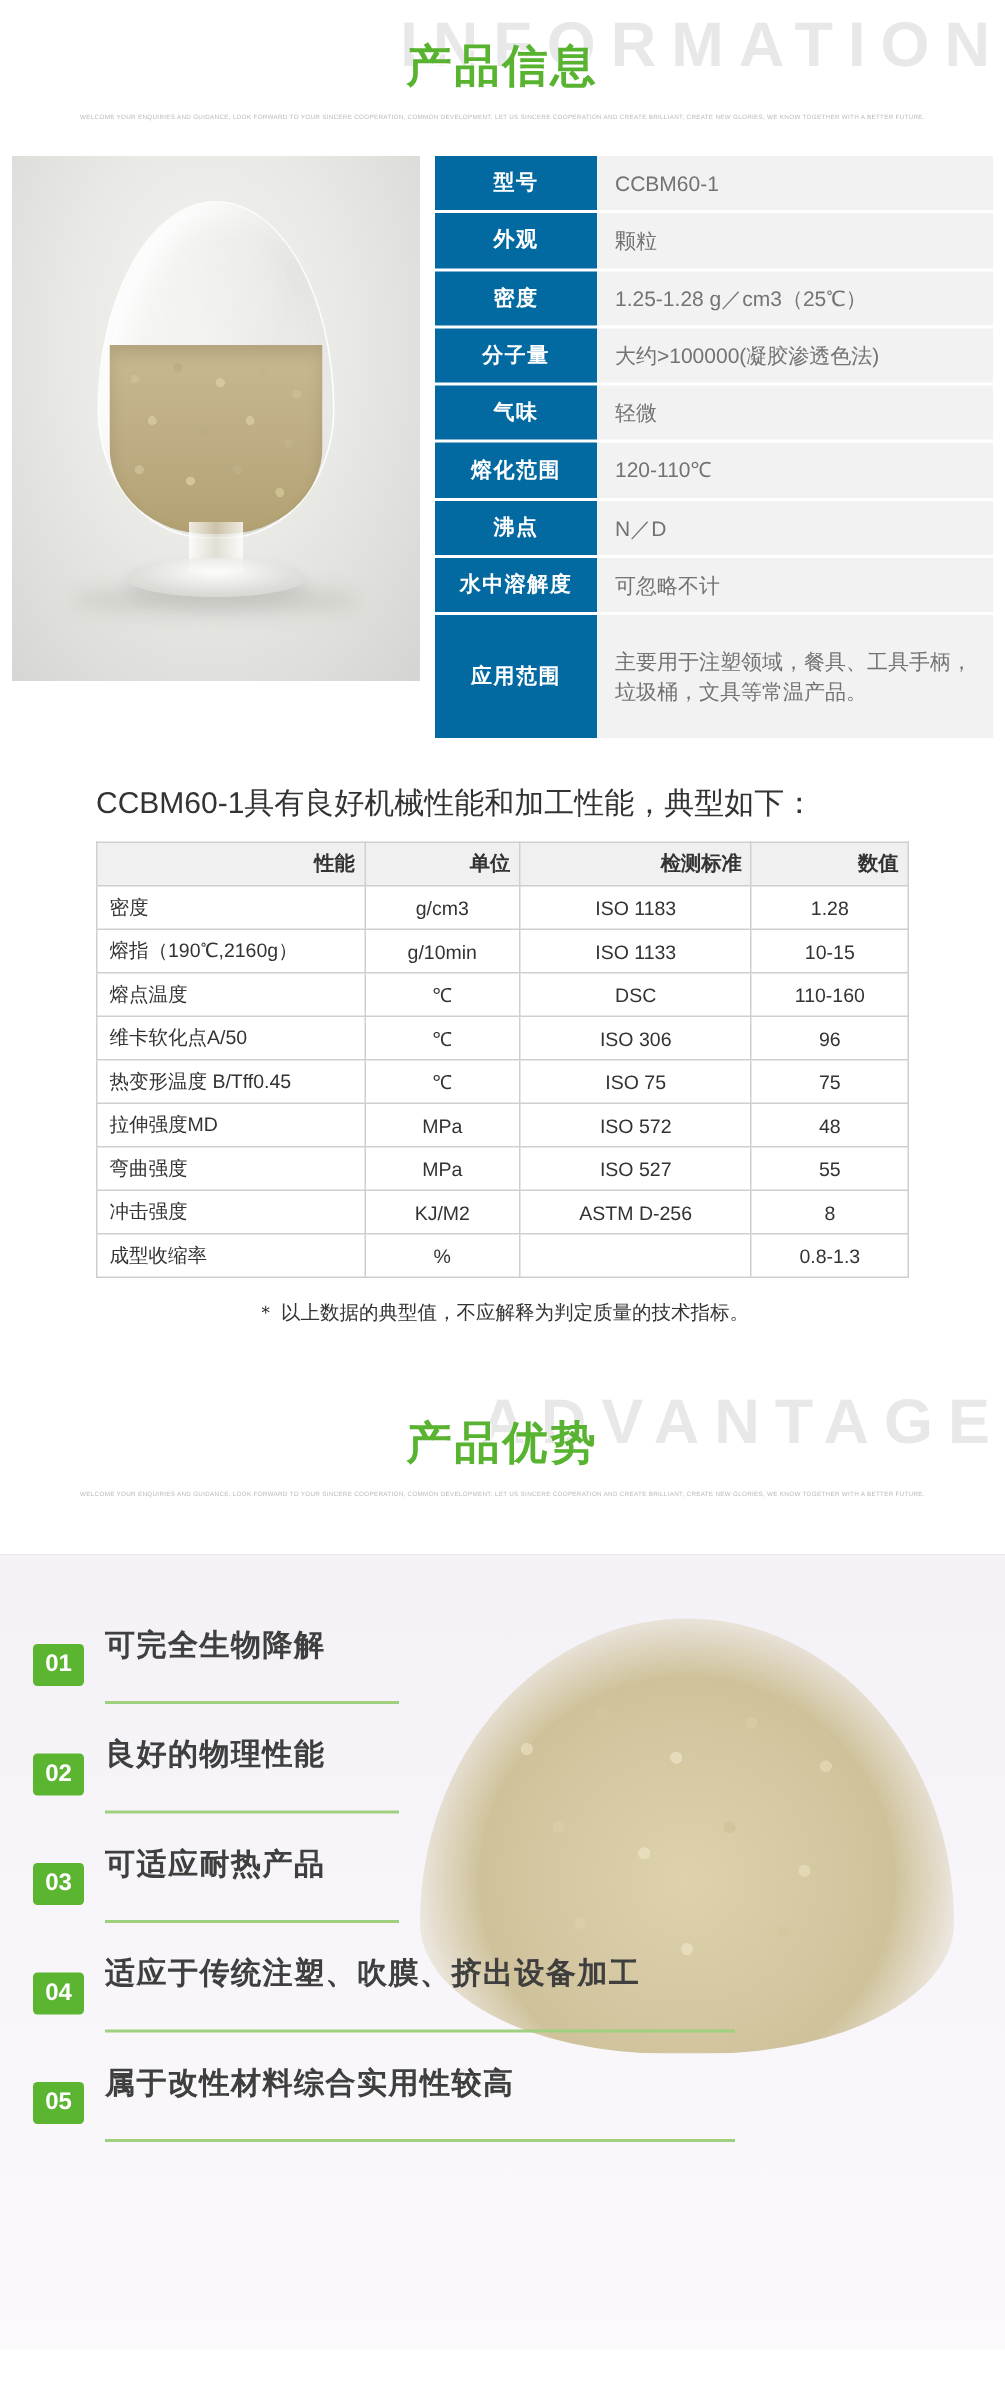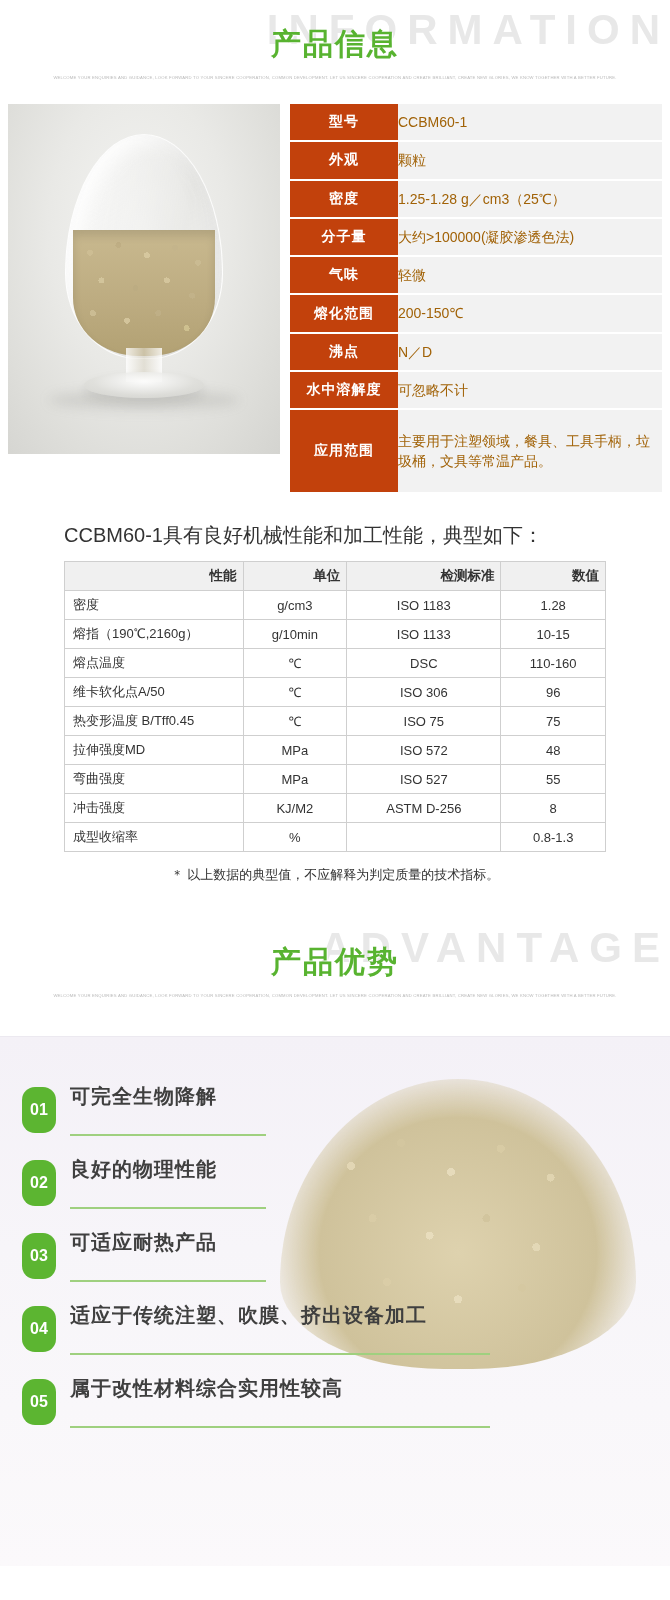--- a/index.html
+++ b/index.html
@@ -142,32 +142,32 @@
   
   .spec-table {
     flex: 1;
     margin-left: 10px;
     border-collapse: collapse;
     font-size: 13.5px;
   }
   .spec-table td { padding: 0; }
   .spec-label {
     width: 108px;
-    background: #c2410c;
+    background: #0369a1;
     color: #fff;
     font-weight: bold;
     text-align: center;
     font-size: 14px;
     border-bottom: 2px solid #ffffff;
     letter-spacing: 1px;
   }
   .spec-value {
     background: #f2f2f2;
-    padding: 8px 0 !important;
-    color: #a16207;
+    padding: 8px 12px !important;
+    color: #737373;
     font-size: 14px;
     border-bottom: 2px solid #ffffff;
     line-height: 1.45;
   }
   tr.spec-row { height: 33px; }
   tr.spec-row-tall { height: 84px; }
   .spec-row-tall .spec-value { vertical-align: middle; }
 
   
   .mech-wrap { padding: 28px 64px 0 64px; }
@@ -240,30 +240,30 @@
     padding: 46px 0 0 22px;
   }
   .adv-item {
     display: flex;
     align-items: center;
     margin-bottom: 20px;
     position: relative;
   }
   .adv-num {
     width: 34px;
-    height: 46px;
+    height: 28px;
     background: #5cb531;
     color: #fff;
     font-size: 16px;
     font-weight: bold;
     display: flex;
     align-items: center;
     justify-content: center;
     flex: none;
-    border-radius: 13px;
+    border-radius: 3px;
   }
   .adv-text {
     margin-left: 14px;
     font-size: 20px;
     font-weight: bold;
     color: #3f3f3f;
     padding-bottom: 24px;
     border-bottom: 2px solid #9fd07f;
     letter-spacing: 1px;
     white-space: nowrap;
@@ -312,21 +312,21 @@
       <tr class="spec-row">
         <td class="spec-label">分子量</td>
         <td class="spec-value">大约&gt;100000(凝胶渗透色法)</td>
       </tr>
       <tr class="spec-row">
         <td class="spec-label">气味</td>
         <td class="spec-value">轻微</td>
       </tr>
       <tr class="spec-row">
         <td class="spec-label">熔化范围</td>
-        <td class="spec-value">200-150℃</td>
+        <td class="spec-value">120-110℃</td>
       </tr>
       <tr class="spec-row">
         <td class="spec-label">沸点</td>
         <td class="spec-value">N／D</td>
       </tr>
       <tr class="spec-row">
         <td class="spec-label">水中溶解度</td>
         <td class="spec-value">可忽略不计</td>
       </tr>
       <tr class="spec-row-tall">

